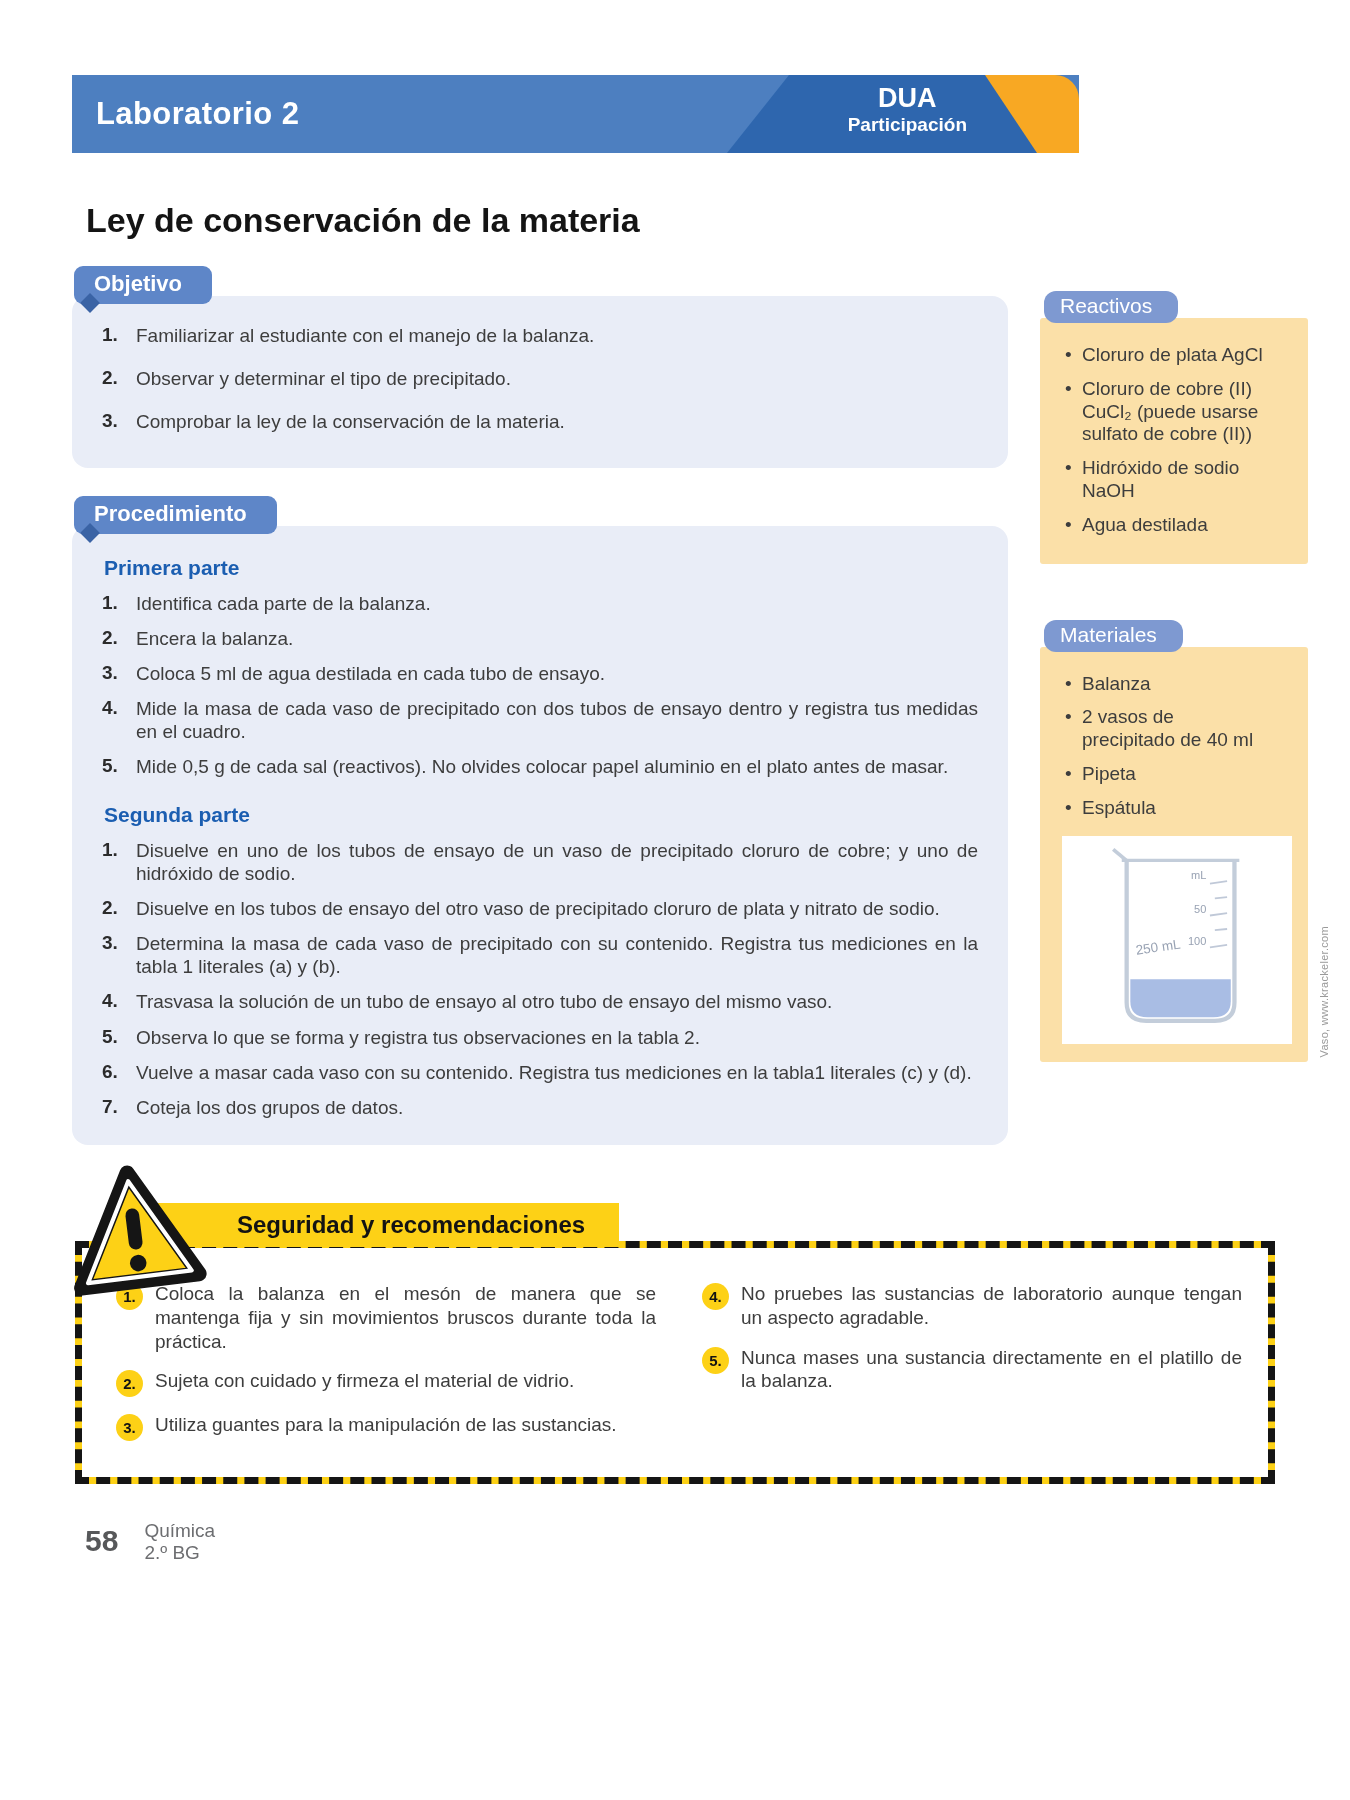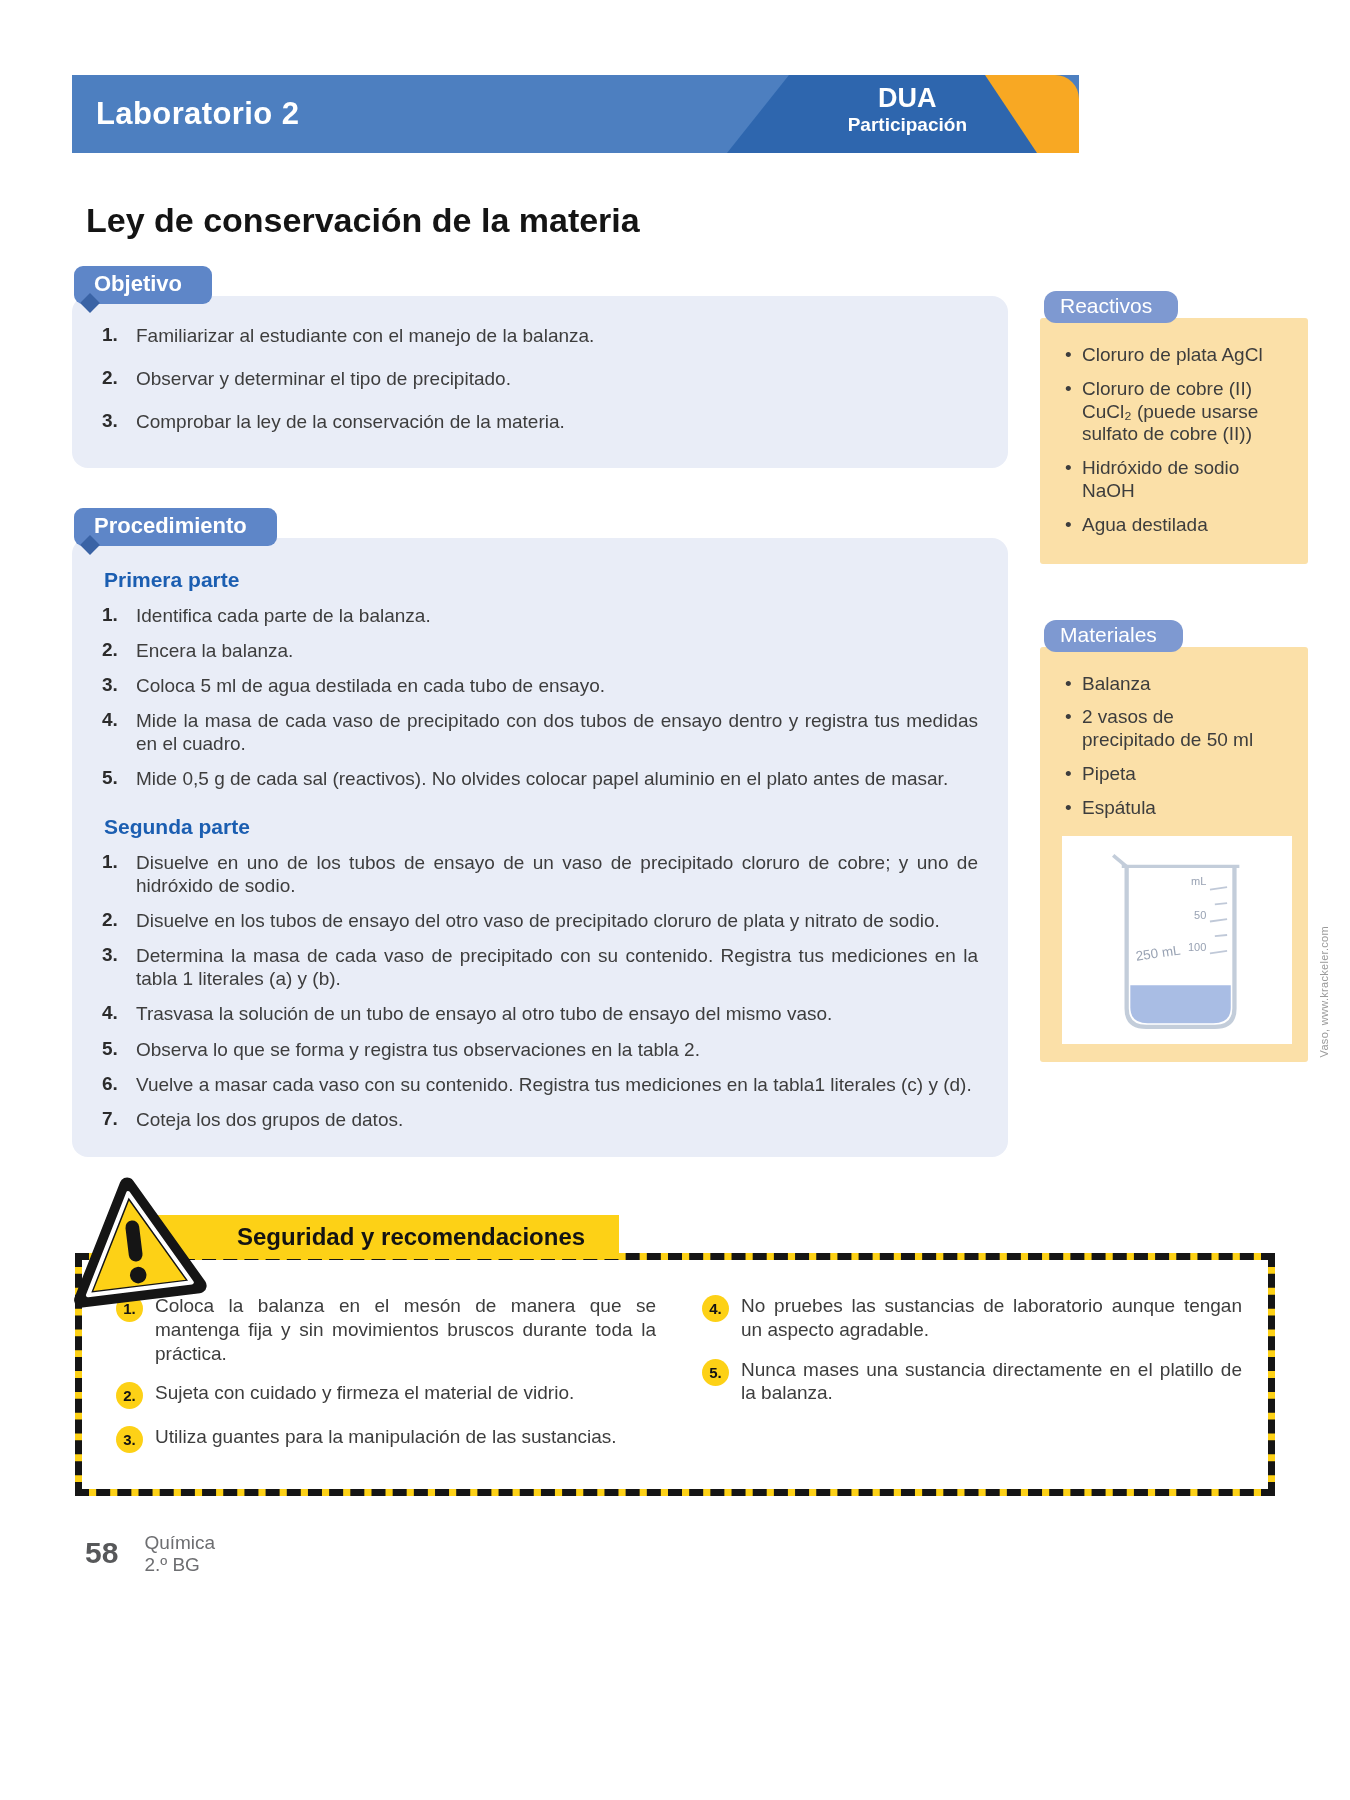--- a/index.html
+++ b/index.html
@@ -53,21 +53,21 @@
   .side-tab { display:inline-block; position:relative; z-index:2; margin-bottom:-14px; margin-left:4px;
     background:#7e99d1; color:#fff; font-weight:400; font-size:21px;
     padding:3px 26px 5px 16px; border-radius:12px; }
   .side-panel { background:#fbe0a8; border-radius:3px; padding:26px 14px 16px 18px; }
   .b-list { list-style:none; }
   .b-item { position:relative; padding-left:24px; margin:0 22px 11px 0;
     font-size:19px; line-height:1.2; color:#3d3d3d; }
   .b-item::before { content:"•"; position:absolute; left:7px; top:0; color:#3d3d3d; }
 
   .beaker-box { background:#fff; margin:16px 2px 2px 4px; height:208px;
-    display:flex; align-items:flex-end; justify-content:center; }
+    display:flex; align-items:center; justify-content:center; }
   .beaker-svg { height:196px; }
   .beaker-svg text { font-family:"Liberation Sans", sans-serif; fill:#98a2b3; }
   .credit { position:absolute; right:-22px; bottom:4px; writing-mode:vertical-rl; transform:rotate(180deg);
     font-size:11px; color:#9a9a9a; letter-spacing:.3px; }
 
   
   .security { position:relative; margin:34px 75px 0 75px; padding-top:62px; }
   .sec-triangle { position:absolute; left:-10px; top:-16px; width:138px; height:132px; z-index:4;
     transform:rotate(-7deg); }
   .sec-header { position:absolute; left:58px; top:24px; z-index:3; background:#fdd116; color:#131313;
@@ -124,21 +124,21 @@
               </li>
 
               <li class="num-item">
                 <span class="num">3.</span>
                 <span class="txt">Comprobar la ley de la conservación de la materia.</span>
               </li>
             </ol>
         </div>
       </section>
 
-      <section style="margin-top:40px;">
+      <section style="margin-top:28px;">
         <div class="tab">Procedimiento</div>
         <div class="panel">
           <div class="part-head">Primera parte</div>
           <ol class="num-list">
 
               <li class="num-item">
                 <span class="num">1.</span>
                 <span class="txt">Identifica cada parte de la balanza.</span>
               </li>
 
@@ -223,21 +223,21 @@
         </div>
       </div>
 
       <div class="side-block materiales">
         <div class="side-tab">Materiales</div>
         <div class="side-panel">
           <ul class="b-list">
 
               <li class="b-item">Balanza</li>
 
-              <li class="b-item">2 vasos de precipitado de 50 ml</li>
+              <li class="b-item">2 vasos de precipitado de 40 ml</li>
 
 
               <li class="b-item">Pipeta</li>
 
               <li class="b-item">Espátula</li>
             </ul>
           <div class="beaker-box">
             <svg class="beaker-svg" viewBox="0 0 150 160">
               <path d="M23 6 L35 16" stroke="#c3cdda" stroke-width="3" fill="none"></path>
               <line x1="30" y1="15" x2="126" y2="15" stroke="#c3cdda" stroke-width="2.5"></line>

